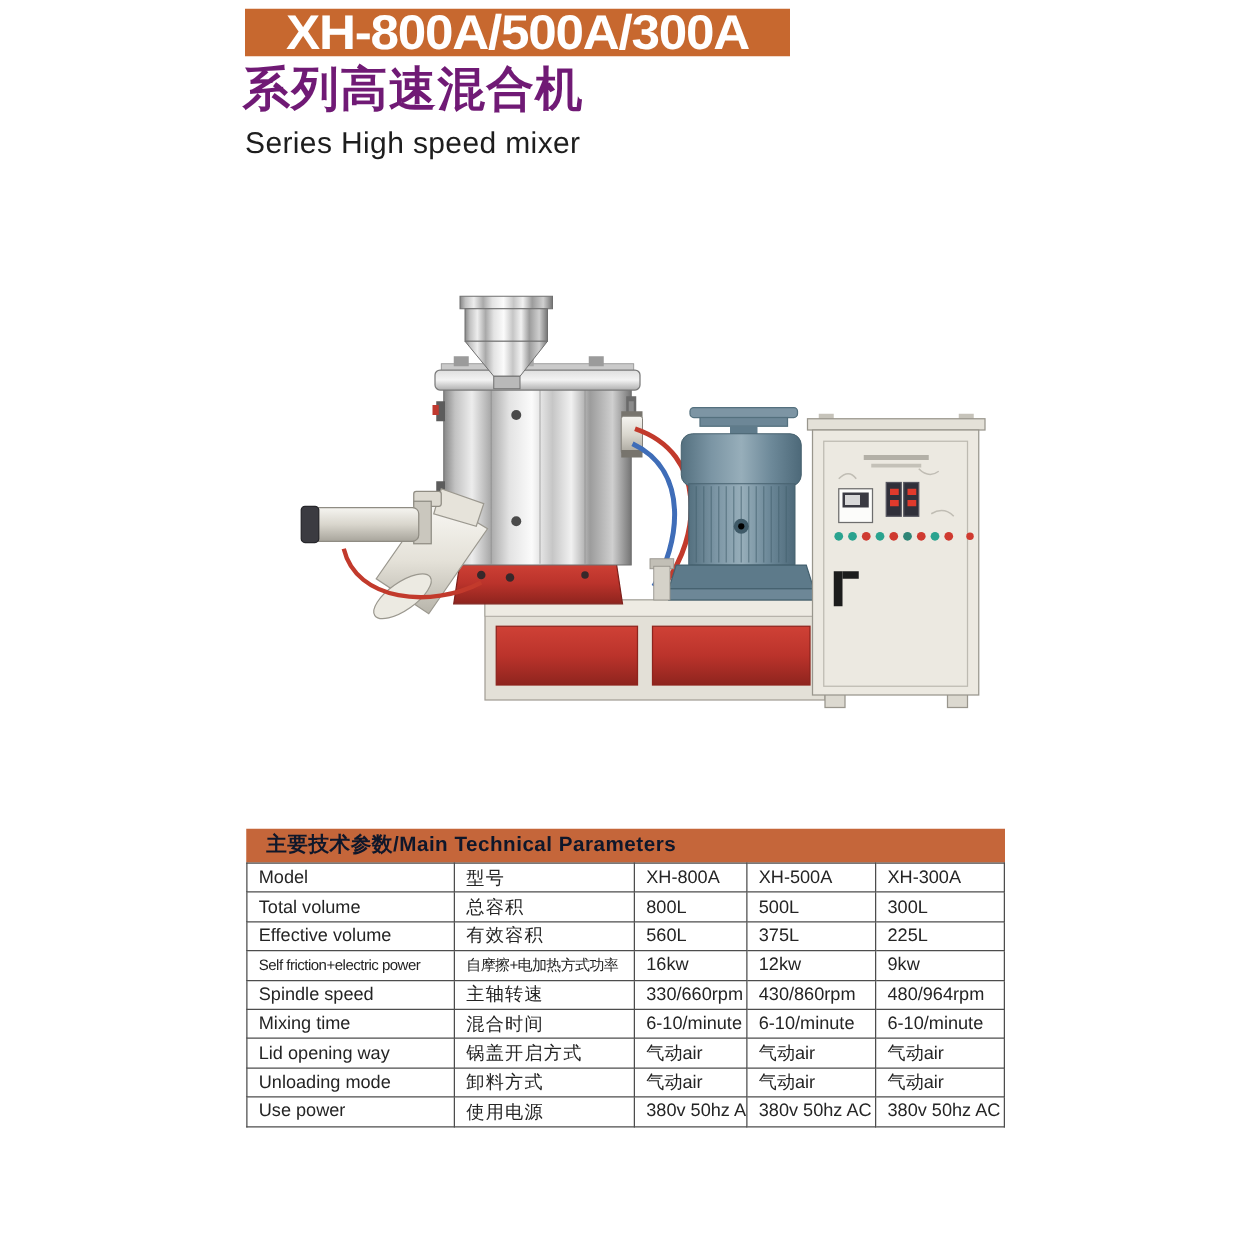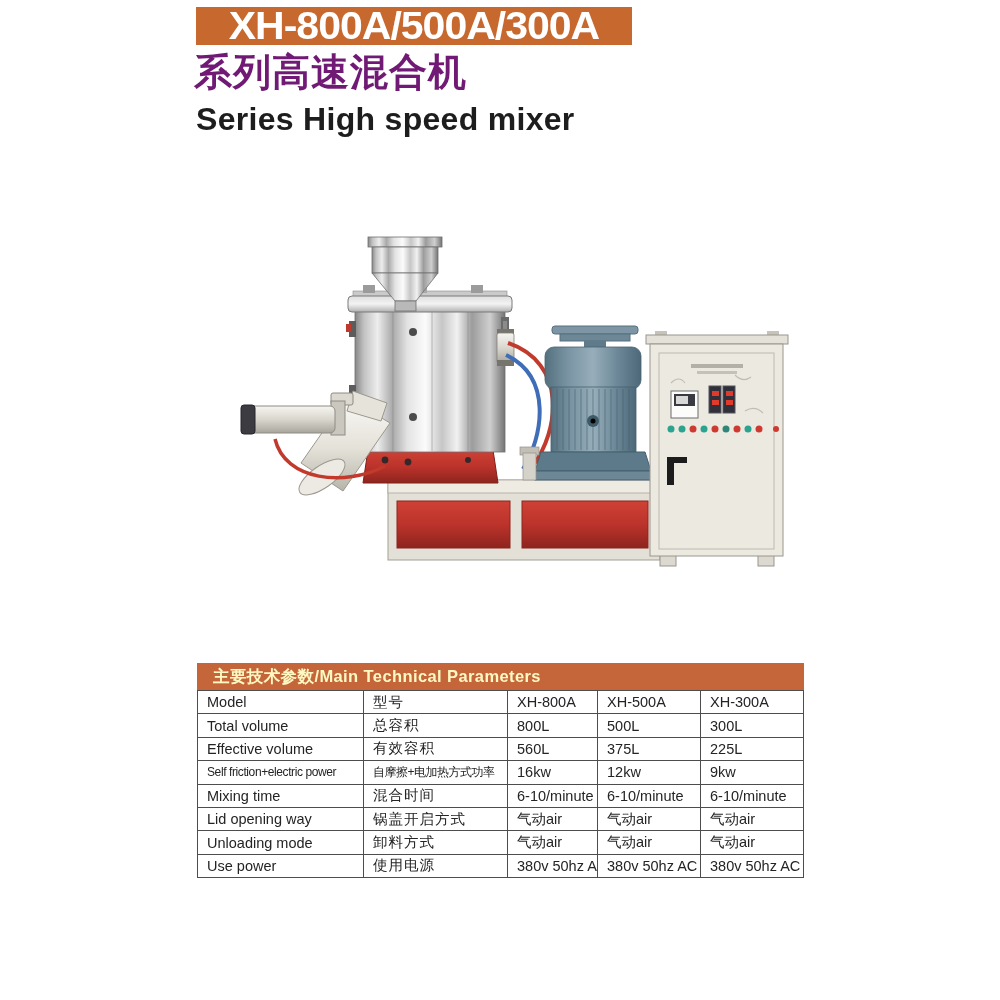--- a/index.html
+++ b/index.html
@@ -15,26 +15,26 @@
   .banner-text{
     color:#fff;font-size:41px;font-weight:900;line-height:1;
     letter-spacing:-1px;transform:scaleY(.95);white-space:nowrap;
   }
   .title-zh{
     position:absolute;left:194px;top:51px;margin:0;
     font-size:38px;font-weight:700;color:#701a75;letter-spacing:1px;line-height:1.15;
   }
   .title-en{
     position:absolute;left:196px;top:101px;
-    font-size:32px;font-weight:700;color:#1d1d1d;letter-spacing:.3px;
+    font-size:24px;font-weight:400;color:#1d1d1d;letter-spacing:.3px;
   }
   .figure{position:absolute;left:235px;top:225px;width:560px;height:350px;}
   .table-block{position:absolute;left:197px;top:663px;width:607px;}
   .table-title{
-    background:#c5663a;color:#fef9c3;height:27px;line-height:27px;
+    background:#c5663a;color:#0f172a;height:27px;line-height:27px;
     padding-left:16px;font-size:16.5px;font-weight:600;letter-spacing:.4px;
     box-sizing:border-box;
   }
   table.params{
     border-collapse:collapse;width:100%;table-layout:fixed;
   }
   table.params td{
     border:1px solid #4d4d4d;height:22.4px;font-size:14.5px;color:#242424;
     padding:0 2px 0 9px;white-space:nowrap;overflow:hidden;vertical-align:middle;
   }
@@ -263,20 +263,27 @@
           <td>225L</td>
         </tr>
         <tr class="condensed">
           <td>Self friction+electric power</td>
           <td>自摩擦+电加热方式功率</td>
           <td>16kw</td>
           <td>12kw</td>
           <td>9kw</td>
         </tr>
         <tr>
+          <td>Spindle speed</td>
+          <td>主轴转速</td>
+          <td>330/660rpm</td>
+          <td>430/860rpm</td>
+          <td>480/964rpm</td>
+        </tr>
+        <tr>
           <td>Mixing time</td>
           <td>混合时间</td>
           <td>6-10/minute</td>
           <td>6-10/minute</td>
           <td>6-10/minute</td>
         </tr>
         <tr>
           <td>Lid opening way</td>
           <td>锅盖开启方式</td>
           <td>气动air</td>

